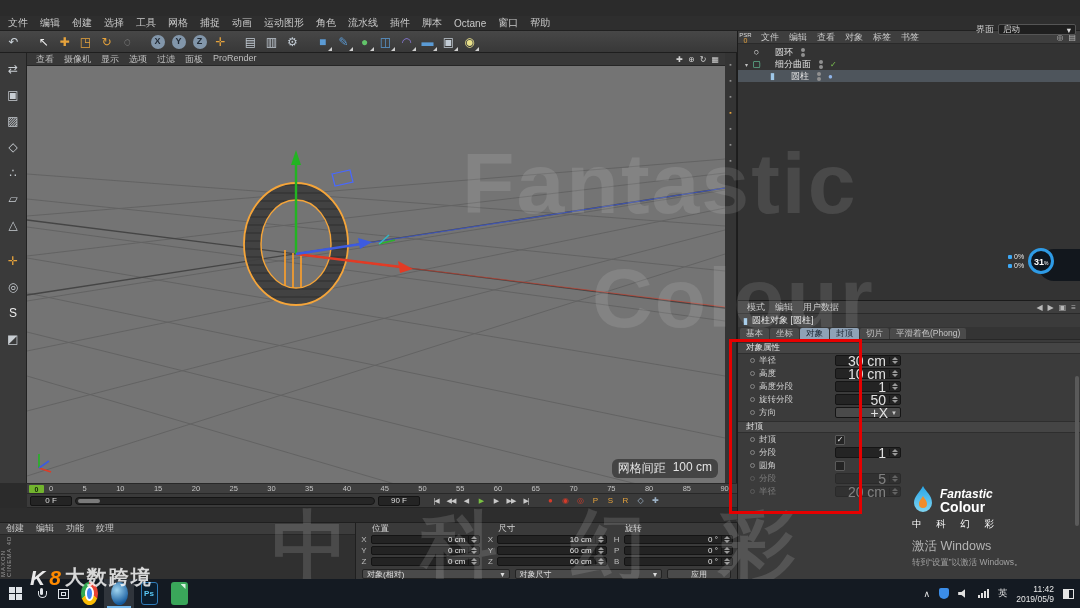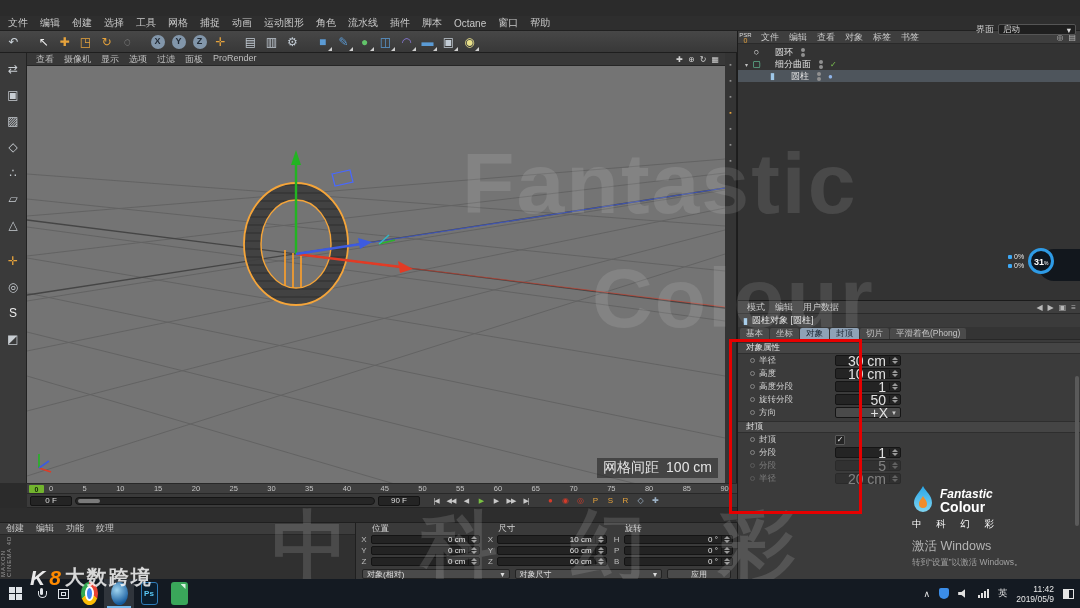--- a/index.html
+++ b/index.html
@@ -35,22 +35,22 @@
     border-right:1px solid #222;display:flex;flex-direction:column;align-items:center;padding-top:6px;gap:7px}
   .ltool .ticon{width:19px;height:19px}
   .ltool .ticon.gap{margin-left:0;margin-top:10px}
   
   .vp{position:absolute;left:27px;top:53px;width:698px;height:430px}
   .vpmenu{height:13px;background:#383838;border-bottom:1px solid #262626;display:flex;align-items:center;
     font-size:9px;color:#bfbfbf;padding:0 4px}
   .vpmenu .mitem{padding:0 5px}
   .vpmenu .ricons{margin-left:auto;display:flex;gap:5px;font-size:8px;color:#d0d0d0;padding-right:2px}
   .vpcanvas{position:absolute;left:0;top:13px;width:698px;height:417px;background:#747474;overflow:hidden}
-  .gridbadge{position:absolute;right:7px;bottom:5px;display:flex;gap:7px;font-size:14px;color:#e4e4e4;
-    background:rgba(30,30,30,.55);padding:1px 6px;border-radius:0;z-index:5}
+  .gridbadge{position:absolute;right:7px;bottom:5px;display:flex;gap:7px;font-size:12px;color:#e4e4e4;
+    background:rgba(30,30,30,.55);padding:1px 6px;border-radius:6px;z-index:5}
   
   .pstrip{position:absolute;left:725px;top:53px;width:12px;height:430px;background:#343434;
     border-right:1px solid #1e1e1e;display:flex;flex-direction:column;align-items:center;padding-top:8px;gap:9px}
   .pstrip span{font-size:7px;line-height:1}
   
   .timeline{position:absolute;left:27px;top:483px;width:710px;height:11px;background:#3f3f3f;
     border-top:1px solid #282828;border-bottom:1px solid #282828}
   .ticks{position:absolute;left:22px;right:8px;top:0;bottom:0;display:flex;justify-content:space-between;align-items:center}
   .tick{font-size:7.5px;color:#c4c4c4}
   .playhead{position:absolute;left:2px;top:1px;width:15px;height:8px;background:var(--playhead-green);
@@ -766,20 +766,26 @@
             <span class="albl">分段</span>
 
             <span class="fld">
               <span class="val">1</span>
               <span class="spin">
                 <i class="u"></i>
                 <i class="d"></i>
               </span>
             </span>
           </div>
+          <div class="arow">
+            <span class="keydot"></span>
+            <span class="albl">圆角</span>
+            <span class="acb"></span>
+
+          </div>
           <div class="arow disabled">
             <span class="keydot"></span>
             <span class="albl">分段</span>
 
             <span class="fld">
               <span class="val">5</span>
               <span class="spin">
                 <i class="u"></i>
                 <i class="d"></i>
               </span>

